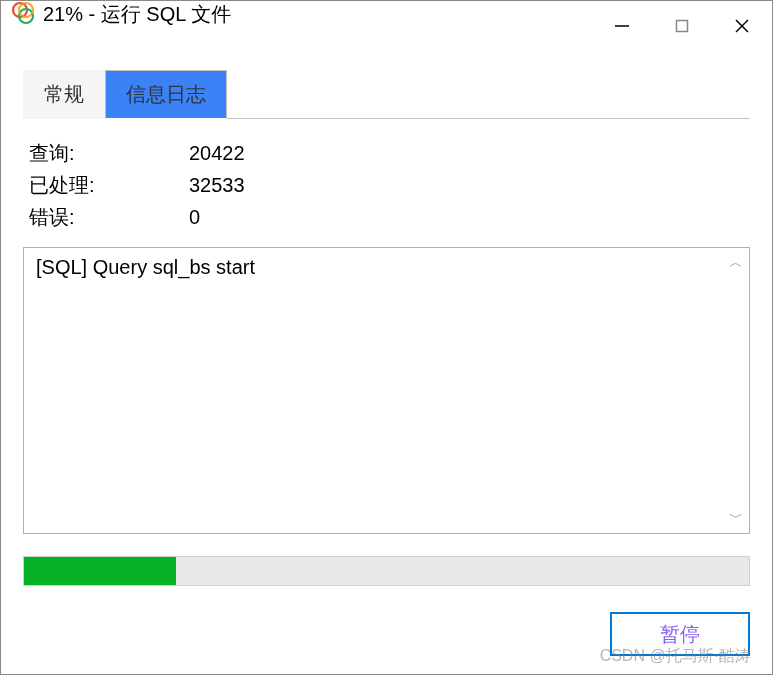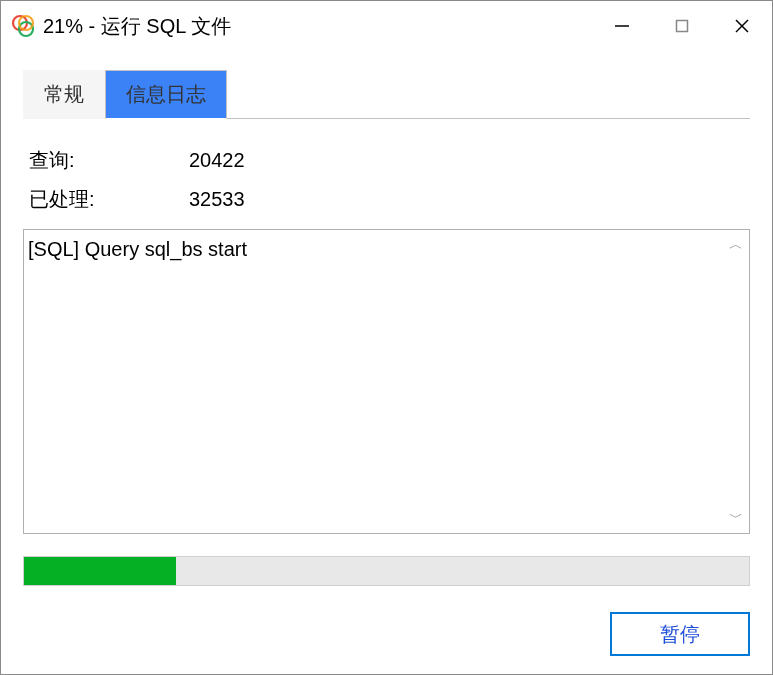--- a/index.html
+++ b/index.html
@@ -14,21 +14,20 @@
       width: 100%;
       height: 100%;
       border: 1px solid #8a8a8a;
       background: #fff;
       display: flex;
       flex-direction: column;
     }
     .titlebar {
       height: 50px;
       display: flex;
-      align-items: center;
       padding: 0 0 0 10px;
       background: #fff;
     }
     .titlebar .app-icon {
       width: 24px;
       height: 24px;
       margin-right: 8px;
       position: relative;
     }
     .titlebar .title {
@@ -86,29 +85,28 @@
     }
     .stats {
       padding: 0 6px;
       margin-bottom: 14px;
     }
     .stat-row {
       display: flex;
       font-size: 20px;
       color: #000;
       line-height: 32px;
-      margin-top: 7px;
     }
     .stat-label { width: 160px; }
     .stat-value { }
     .log-box {
       border: 1px solid #b0b0b0;
       background: #fff;
       flex: 1;
-      padding: 8px 4px;
+      padding: 8px 12px;
       font-size: 20px;
       color: #000;
       position: relative;
       overflow: hidden;
       min-height: 215px;
     }
     .scrollbar {
       position: absolute;
       right: 2px;
       top: 0;
@@ -143,21 +141,21 @@
       justify-content: flex-end;
       gap: 12px;
       margin-top: 26px;
     }
     .btn {
       min-width: 140px;
       height: 44px;
       border: 1px solid #999;
       background: #efefef;
       font-size: 20px;
-      color: #1d4ed8;
+      color: #8b5cf6;
       display: flex;
       align-items: center;
       justify-content: center;
       cursor: pointer;
     }
     .btn.primary {
       border: 2px solid #0078d7;
       background: #fff;
     }
     .watermark {
@@ -211,33 +209,38 @@
     <div class="tab-content">
       <div class="stats">
         <div class="stat-row">
           <span class="stat-label">查询:</span>
           <span class="stat-value">20422</span>
         </div>
         <div class="stat-row">
           <span class="stat-label">已处理:</span>
           <span class="stat-value">32533</span>
         </div>
+        <div class="stat-row">
+          <span class="stat-label">错误:</span>
+          <span class="stat-value">0</span>
+        </div>
       </div>
 
       <div class="log-box">
         <span>[SQL] Query sql_bs start</span>
         <div class="scrollbar">
           <span class="scroll-arrow">︿</span>
           <span class="scroll-arrow">﹀</span>
         </div>
       </div>
 
       <div class="progress-container">
         <div class="progress-fill"></div>
       </div>
 
       <div class="buttons">
         <div class="btn primary">暂停</div>
       </div>
     </div>
   </div>
 
+  <div class="watermark">CSDN @托马斯·酷涛</div>
 </div>
 
 </body></html>

